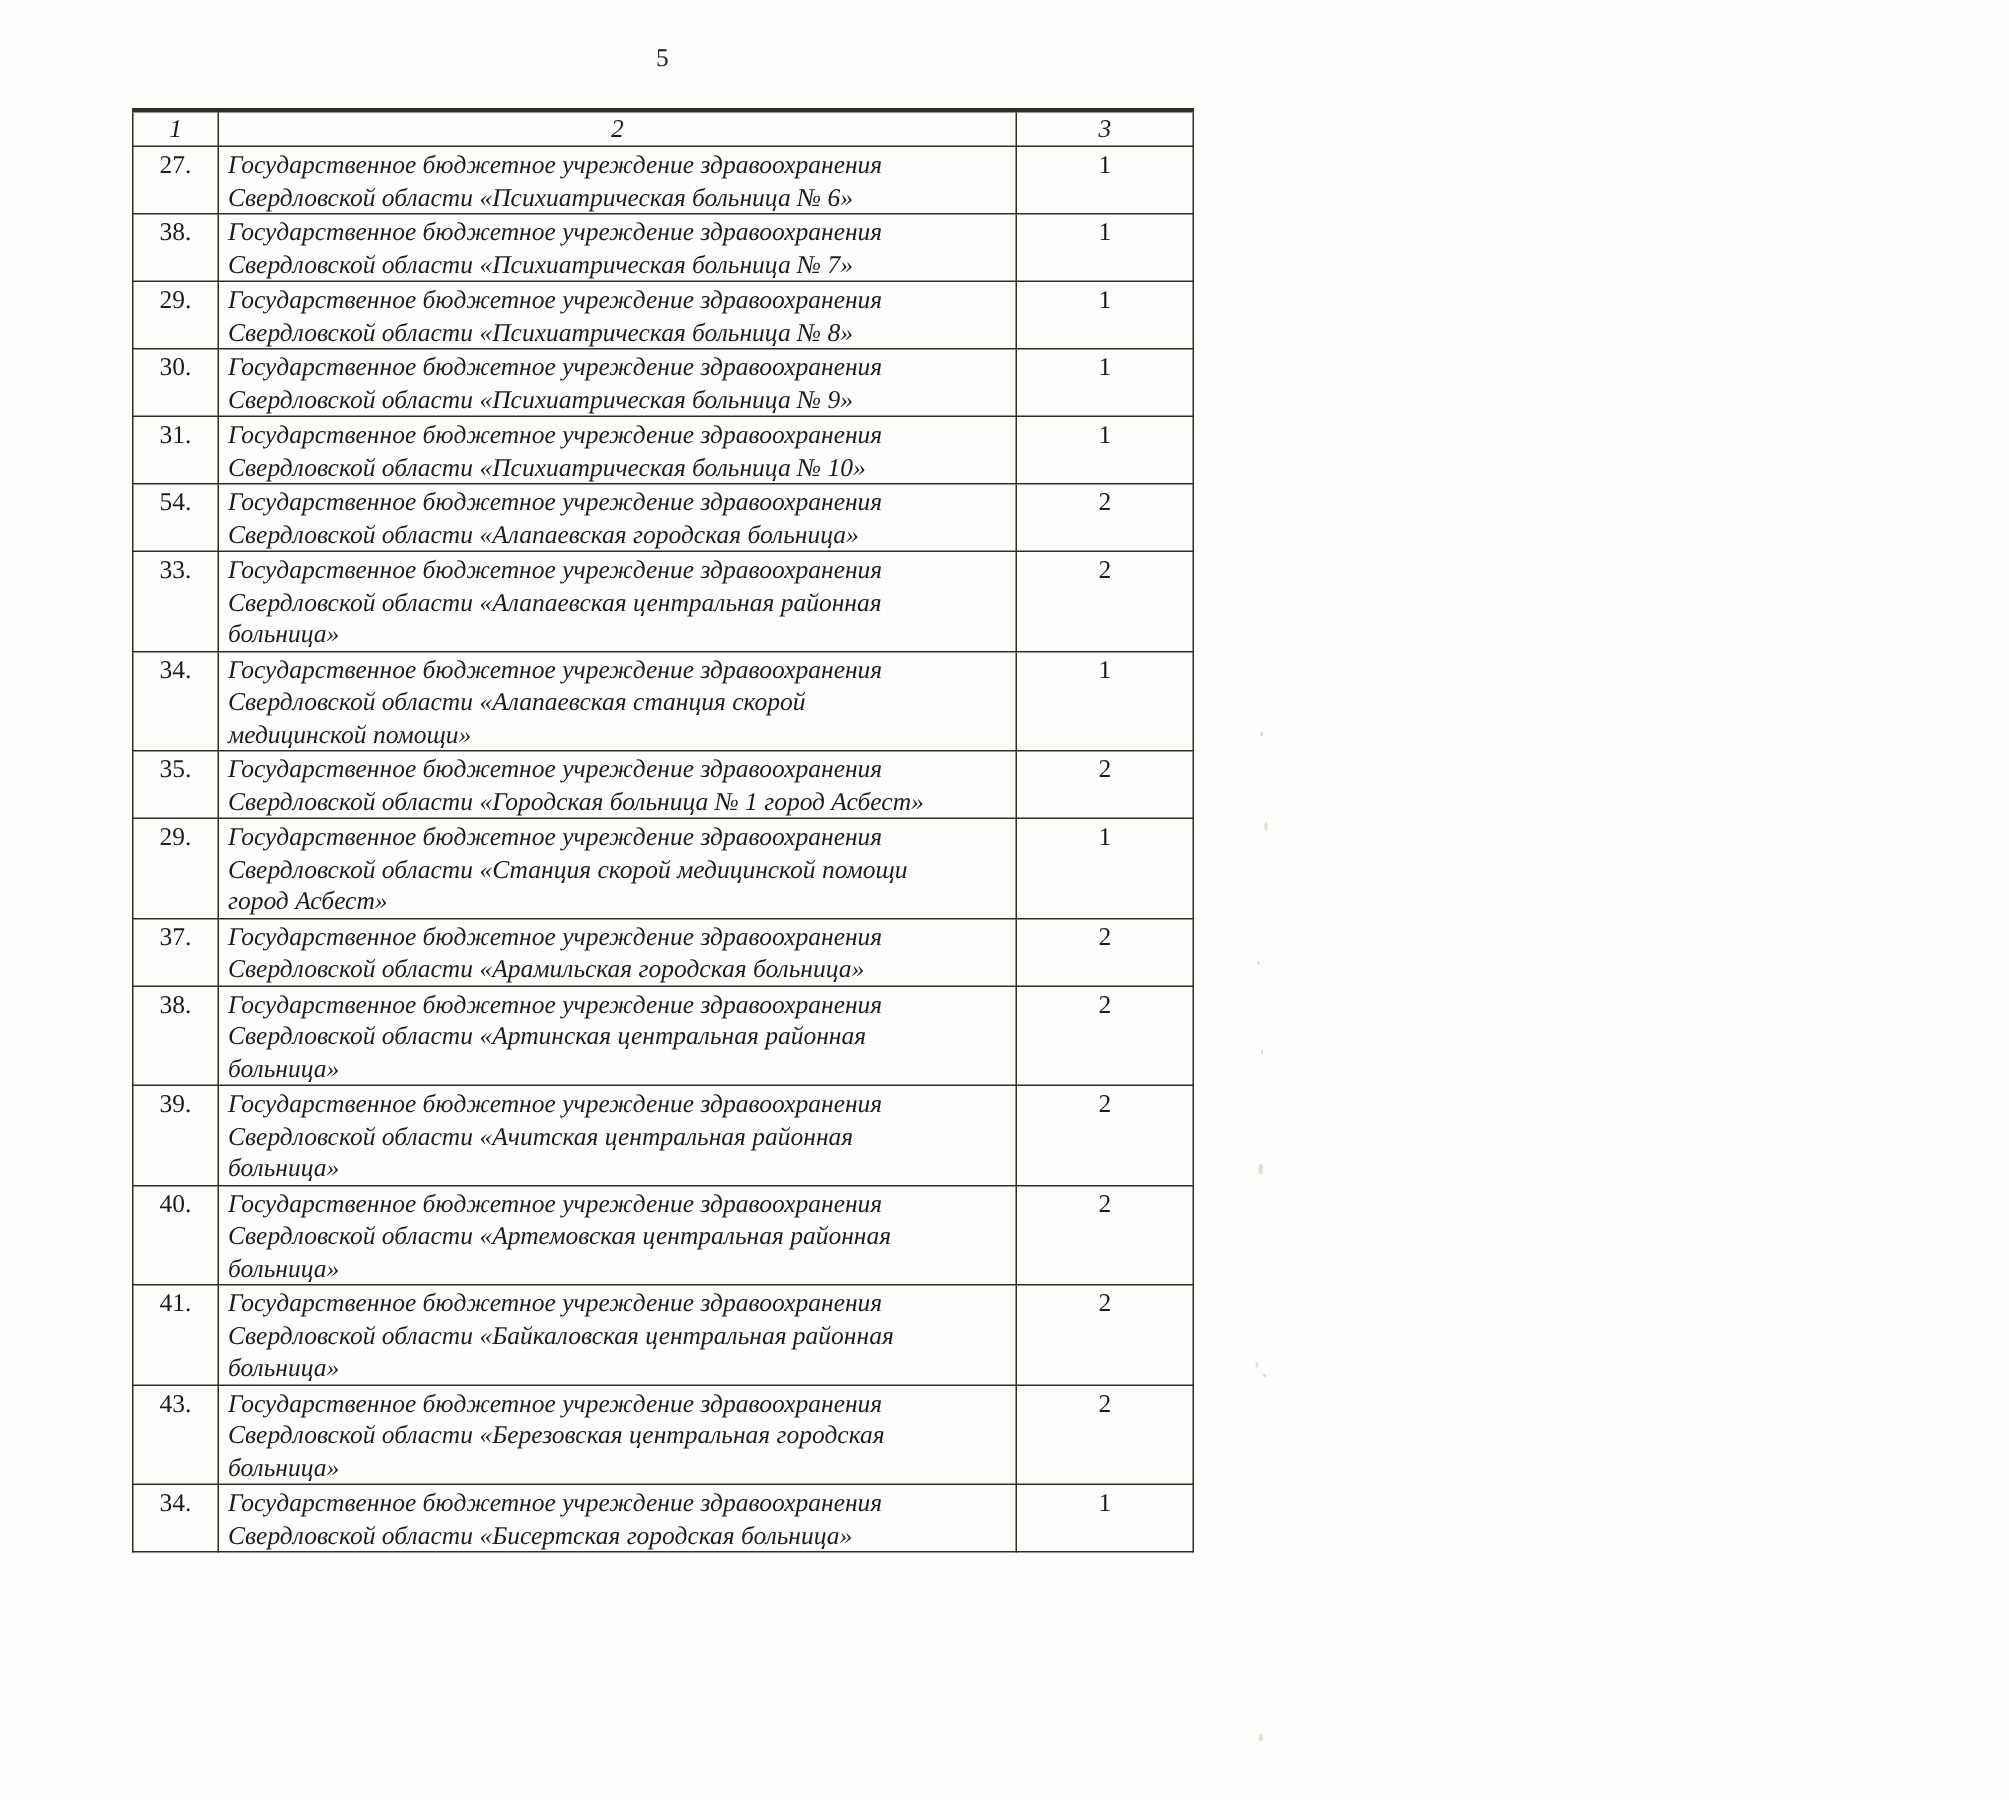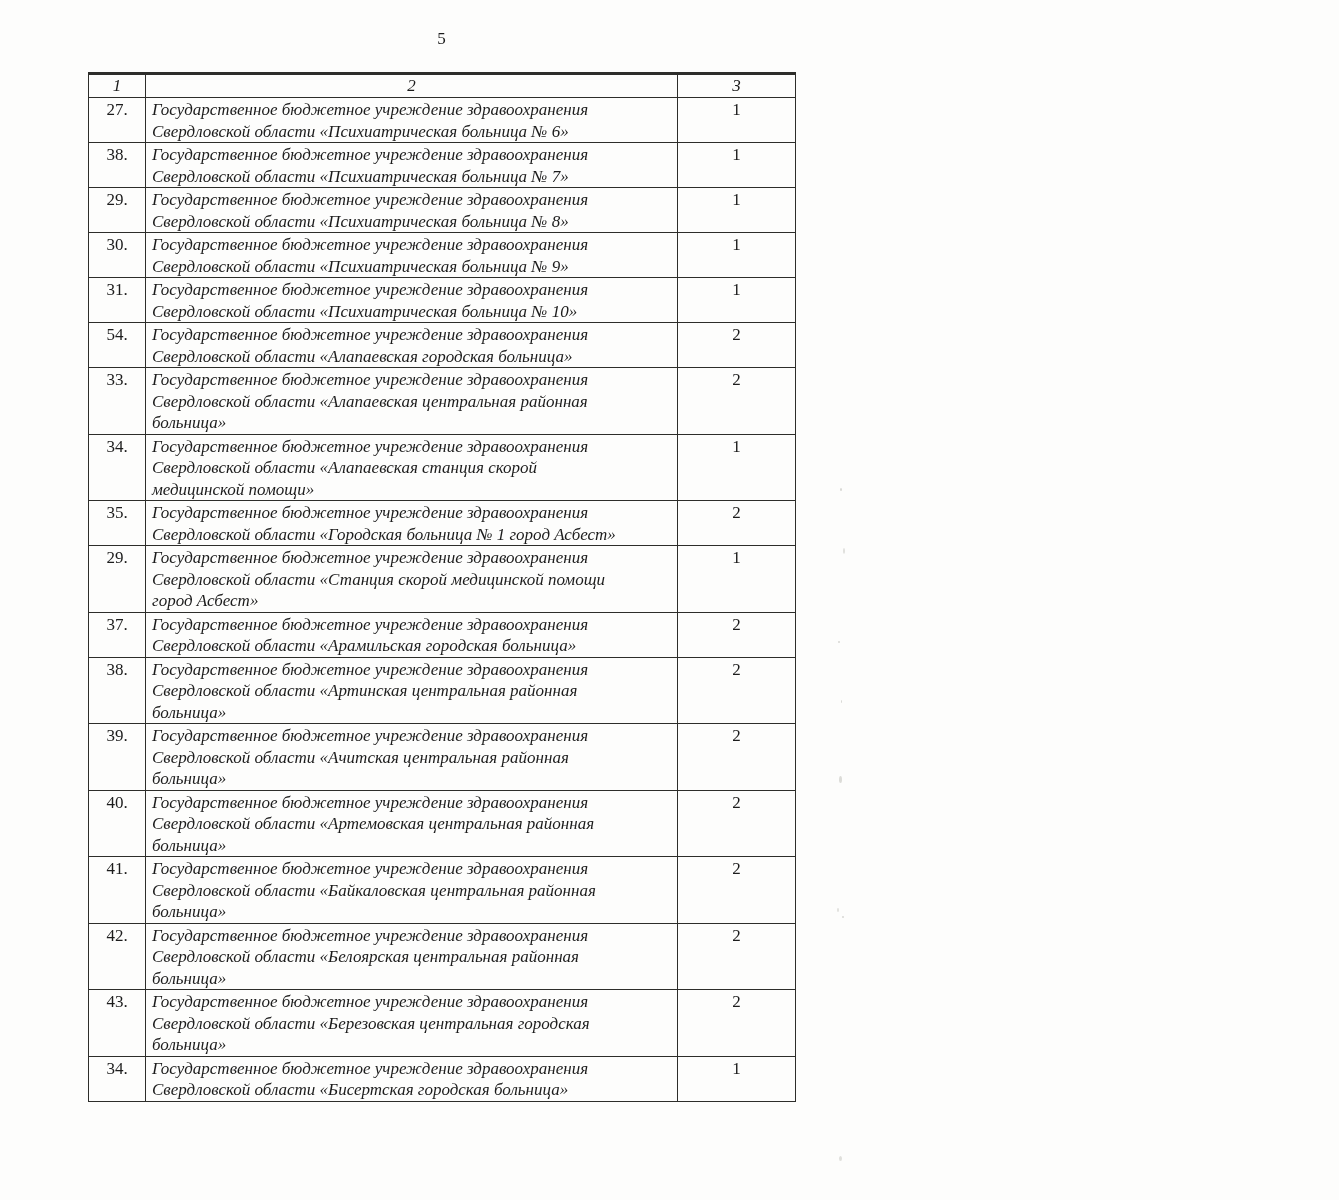--- a/index.html
+++ b/index.html
@@ -205,27 +205,20 @@
   </tr>
 
   <tr>
     <td class="cell-num">41.</td>
     <td class="cell-org">Государственное бюджетное учреждение здравоохранения
 Свердловской области «Байкаловская центральная районная
 больница»</td>
     <td class="cell-value">2</td>
   </tr>
 
-  <tr>
-    <td class="cell-num">42.</td>
-    <td class="cell-org">Государственное бюджетное учреждение здравоохранения
-Свердловской области «Белоярская центральная районная
-больница»</td>
-    <td class="cell-value">2</td>
-  </tr>
 
   <tr>
     <td class="cell-num">43.</td>
     <td class="cell-org">Государственное бюджетное учреждение здравоохранения
 Свердловской области «Березовская центральная городская
 больница»</td>
     <td class="cell-value">2</td>
   </tr>
 
   <tr>

